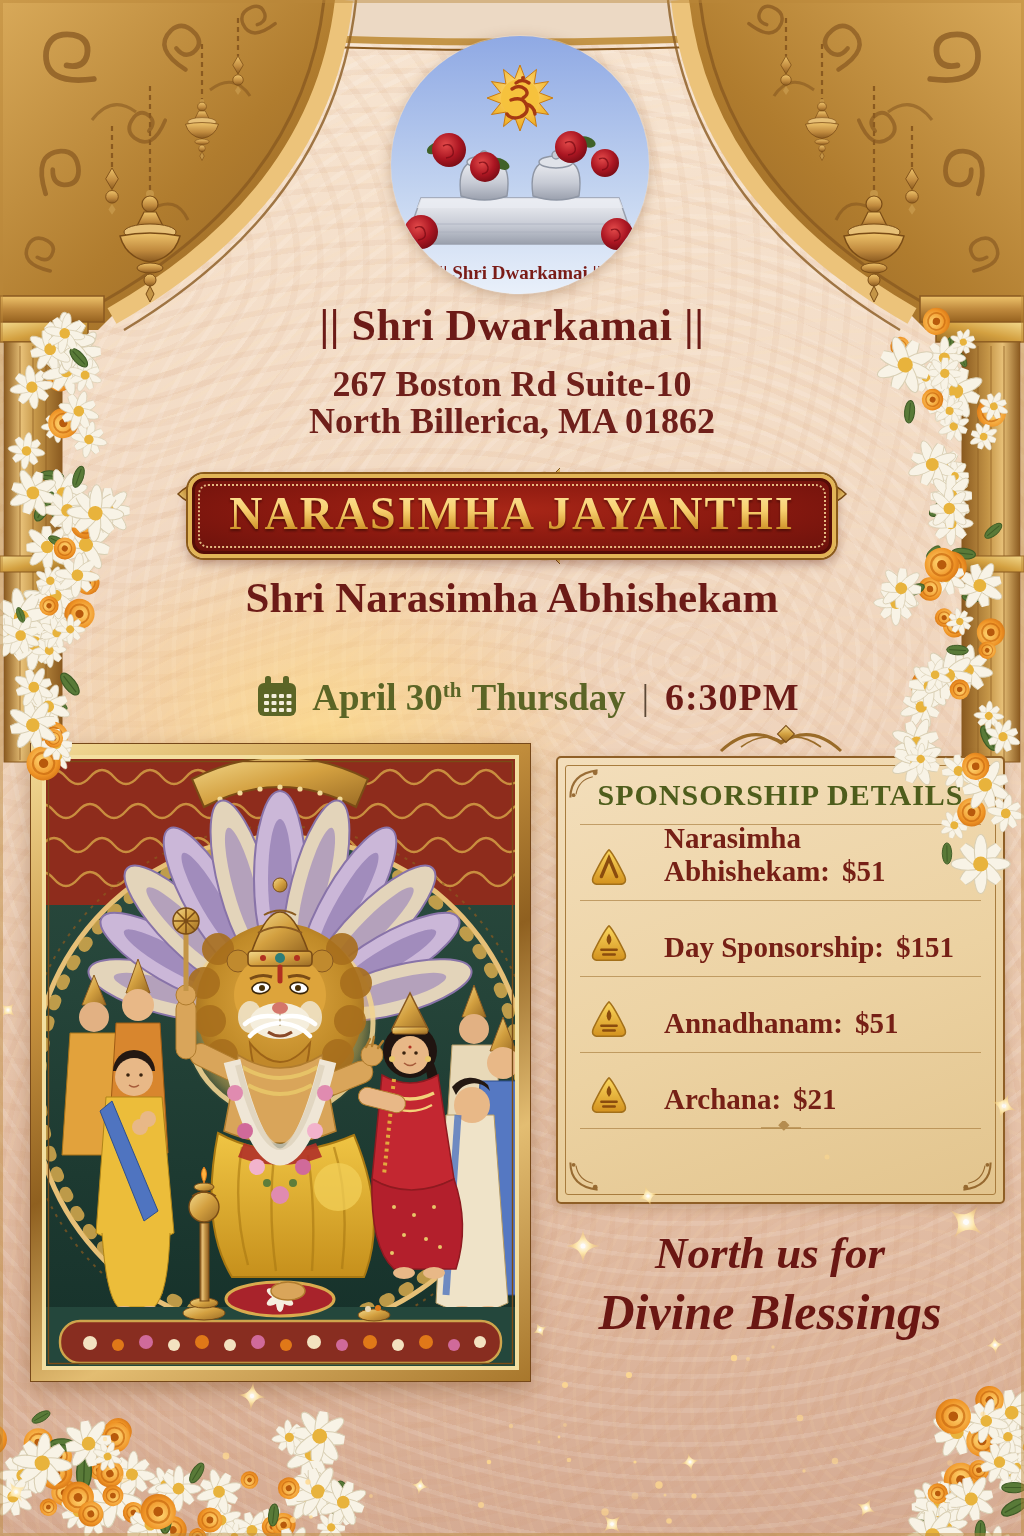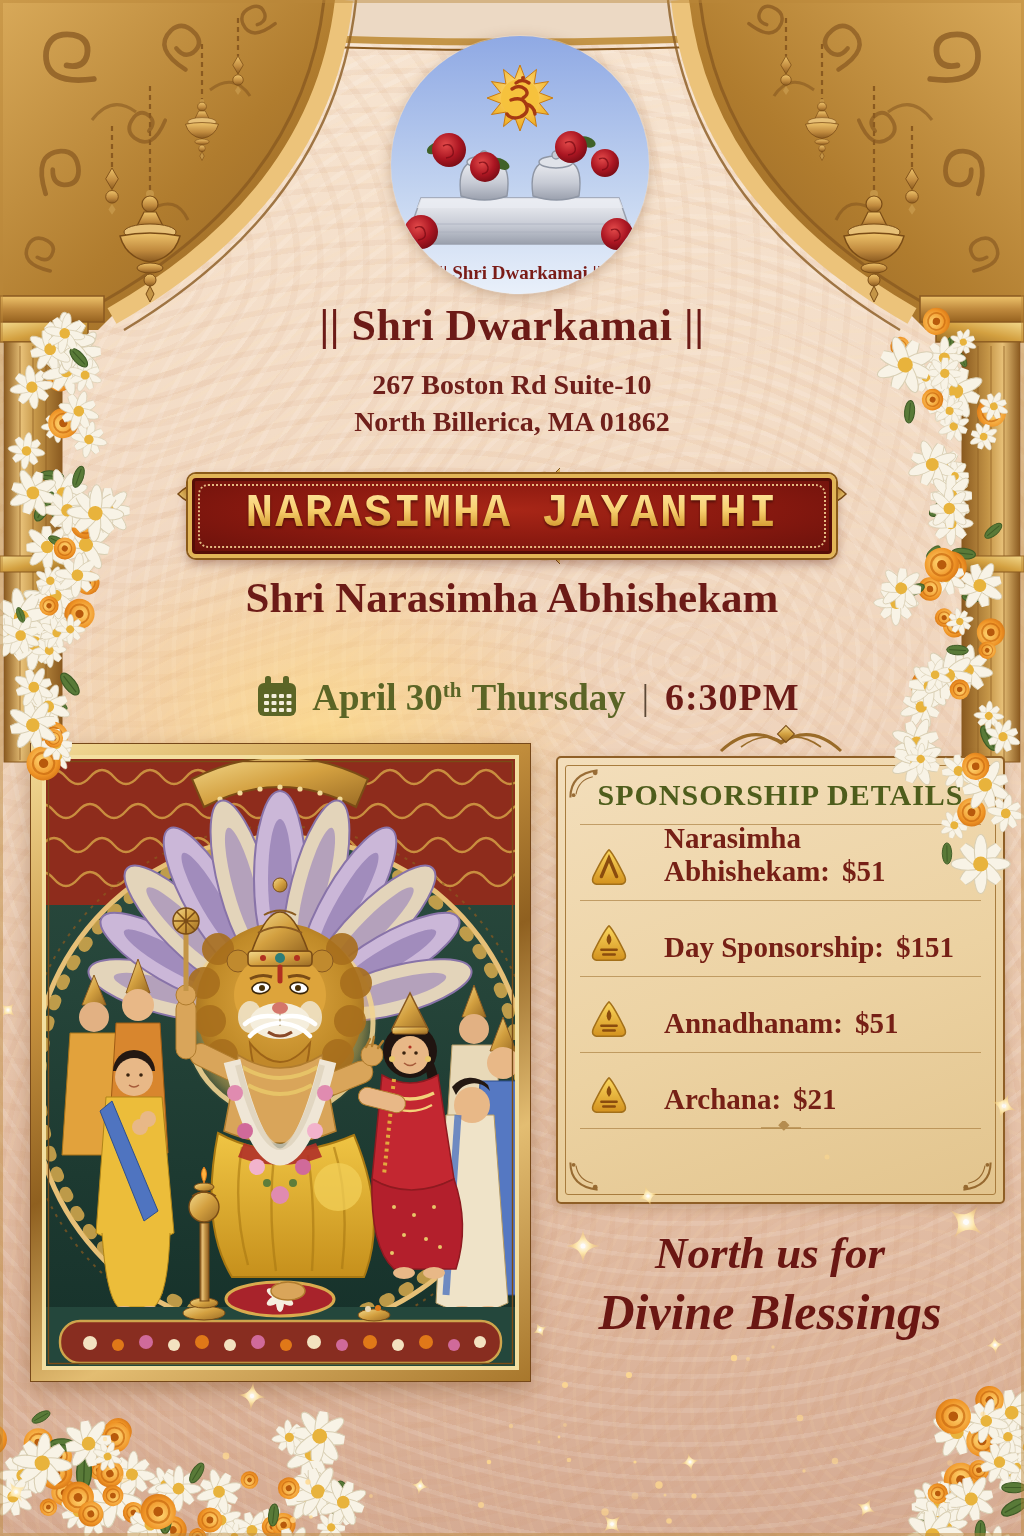--- a/index.html
+++ b/index.html
@@ -23,27 +23,27 @@
   #deco-svg{position:absolute;inset:0;z-index:1;pointer-events:none;}
   #overlay-svg{position:absolute;inset:0;z-index:20;pointer-events:none;}
 
   .logo{position:absolute;left:391px;top:36px;width:258px;height:258px;border-radius:50%;overflow:hidden;z-index:5;
     box-shadow:0 3px 14px rgba(120,70,30,.35), 0 0 0 1px rgba(255,255,255,.35);}
   .logo svg{width:100%;height:100%;}
 
   .main-title{position:absolute;top:300px;left:0;width:100%;margin:0;text-align:center;z-index:5;
     font-size:44px;font-weight:bold;color:#6c1b17;letter-spacing:.5px;}
   .address{position:absolute;top:366px;left:0;width:100%;text-align:center;z-index:5;
-    font-size:28px;font-weight:bold;color:#6f201b;line-height:37px;}
+    font-size:36px;font-weight:bold;color:#6f201b;line-height:37px;}
 
   .banner-wrap{position:absolute;top:474px;left:50%;transform:translateX(-50%);z-index:6;}
-  .banner{position:relative;width:640px;height:76px;border-radius:8px;
+  .banner{position:relative;width:640px;height:76px;border-radius:16px;
     background:radial-gradient(ellipse at 50% 42%, #a82617 0%, #8c1a10 48%, #69110b 100%);
     border:4px solid #e2b557;
-    box-shadow:0 0 0 2px #8a5a1a, inset 0 0 0 3px #550d07, 0 5px 12px rgba(80,20,10,.4);font-family:Liberation Mono, monospace;}
+    box-shadow:0 0 0 2px #8a5a1a, inset 0 0 0 3px #550d07, 0 5px 12px rgba(80,20,10,.4);}
   .banner::before{content:"";position:absolute;inset:6px;border:2px dotted rgba(255,228,160,.8);border-radius:10px;}
   .banner-text{position:relative;text-align:center;line-height:72px;font-size:46px;font-weight:bold;letter-spacing:2px;
     background:linear-gradient(180deg,#ffeeb2 5%,#f7cf6e 45%,#cf9227 72%,#f4d98c 100%);
     -webkit-background-clip:text;background-clip:text;color:transparent;
     filter:drop-shadow(0 2px 1px rgba(50,8,4,.6));}
   .banner-fleur{position:absolute;top:50%;width:44px;height:64px;transform:translateY(-50%);}
   .banner-fleur.left{left:-34px;}
   .banner-fleur.right{right:-34px;transform:translateY(-50%) scaleX(-1);}
   .banner-crest{position:absolute;left:50%;width:96px;height:26px;transform:translateX(-50%);}
   .banner-crest.top{top:-22px;}

